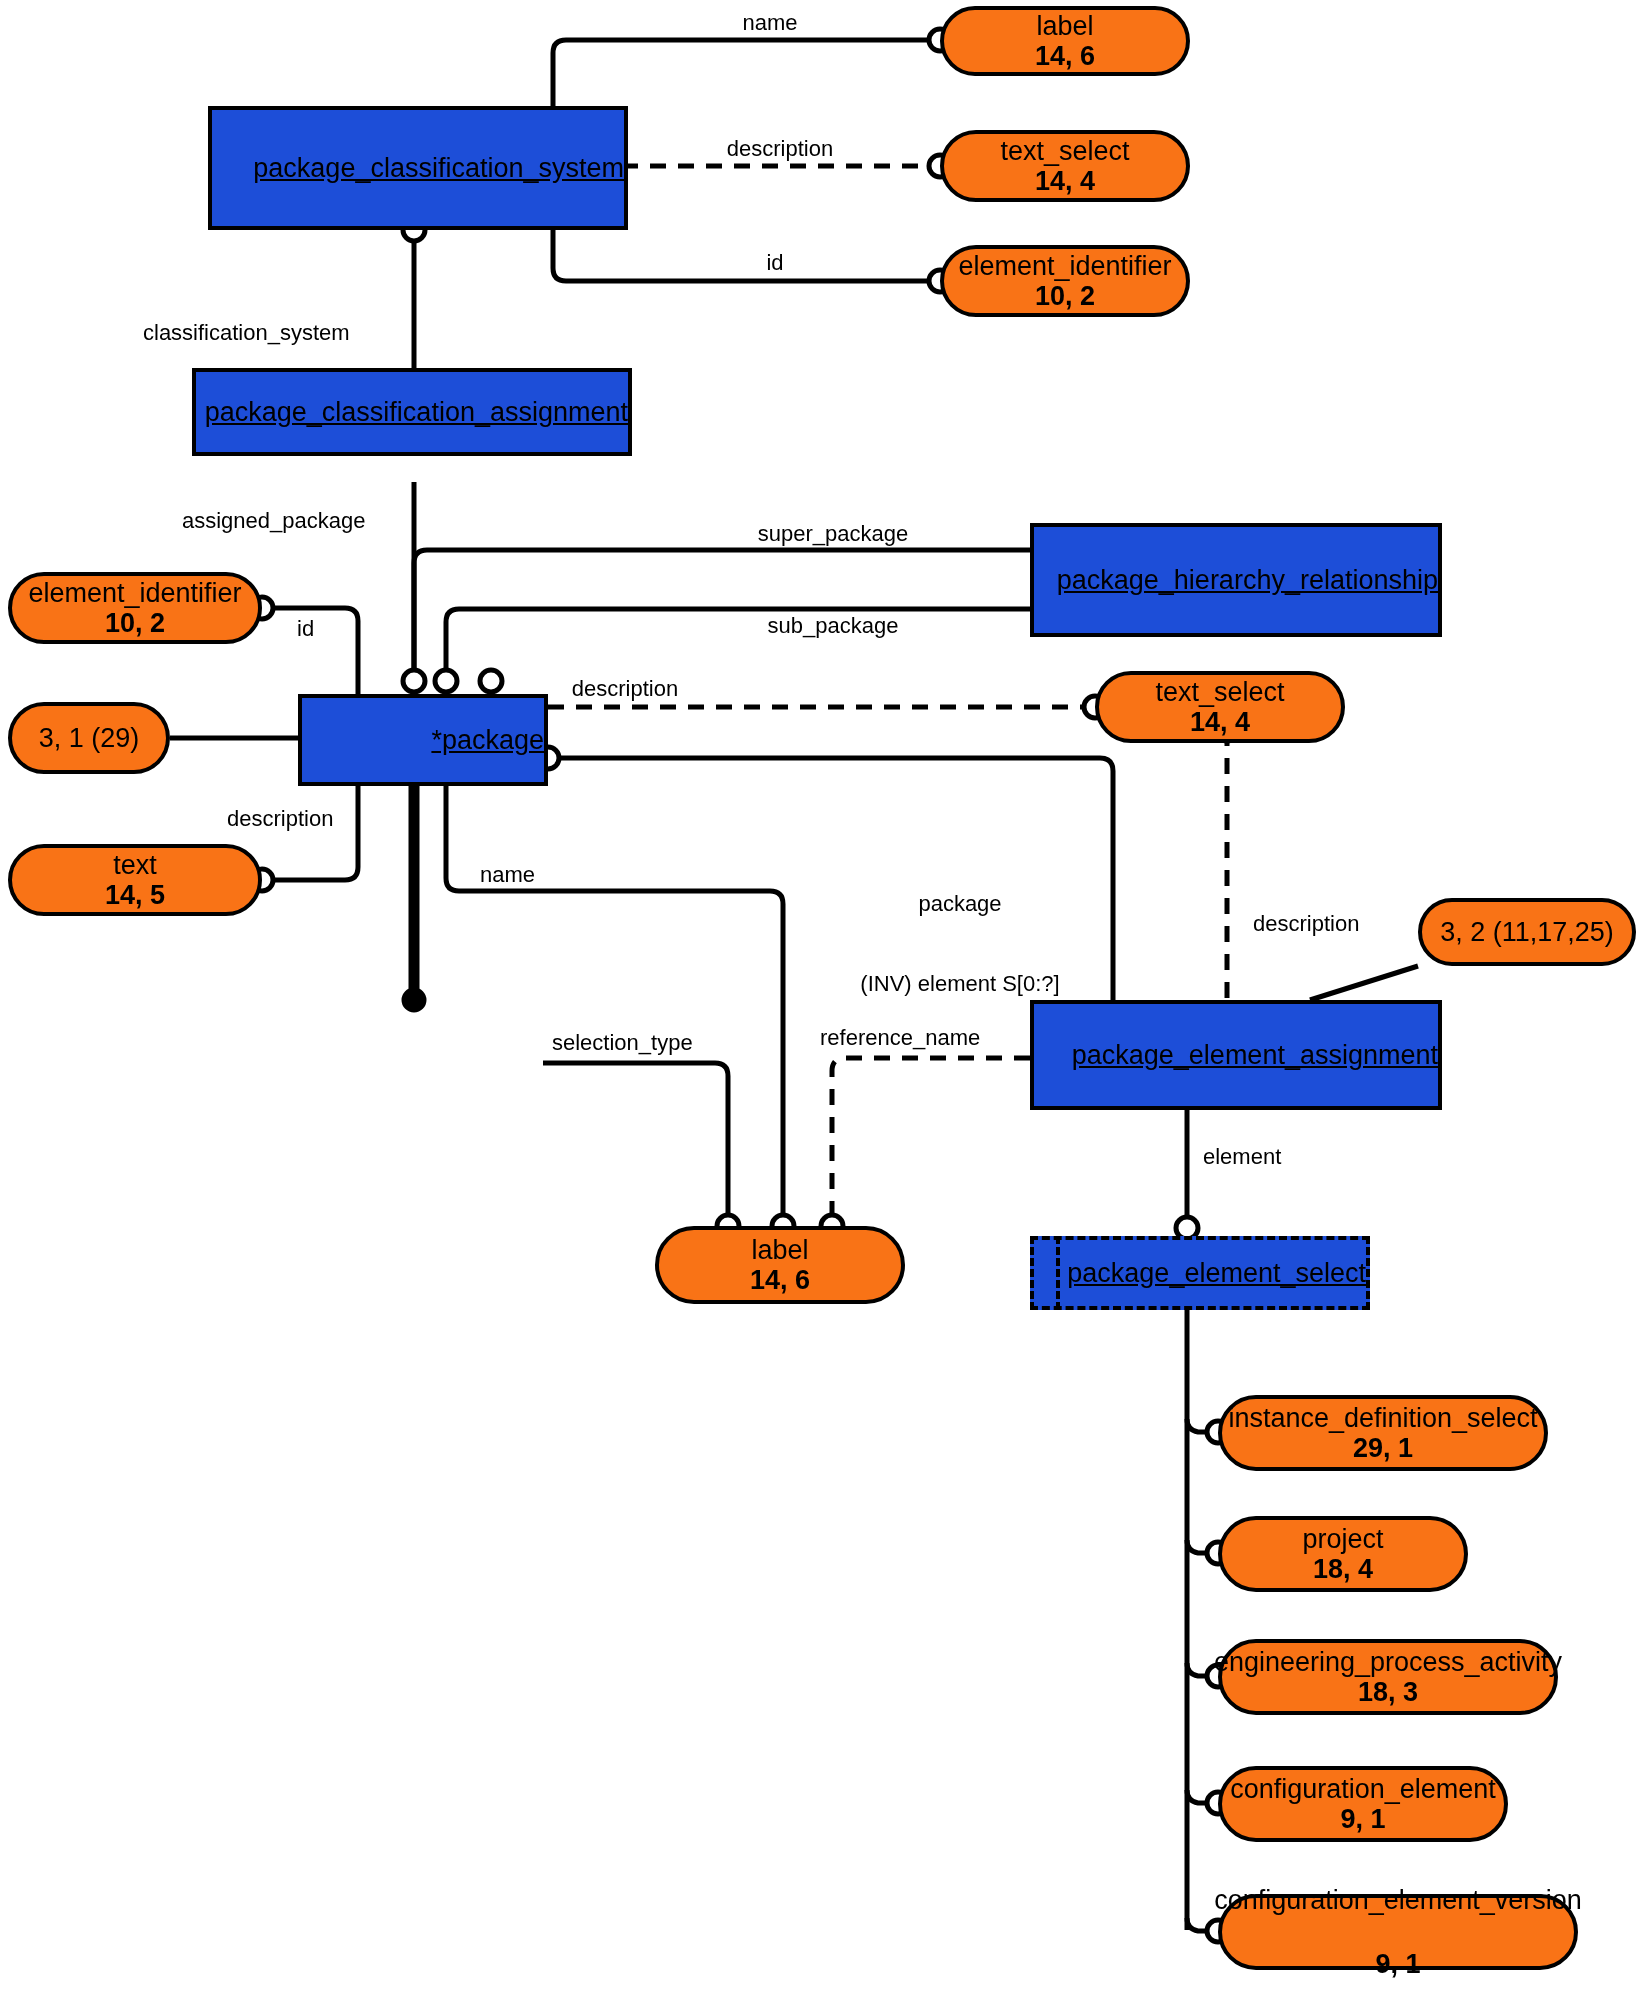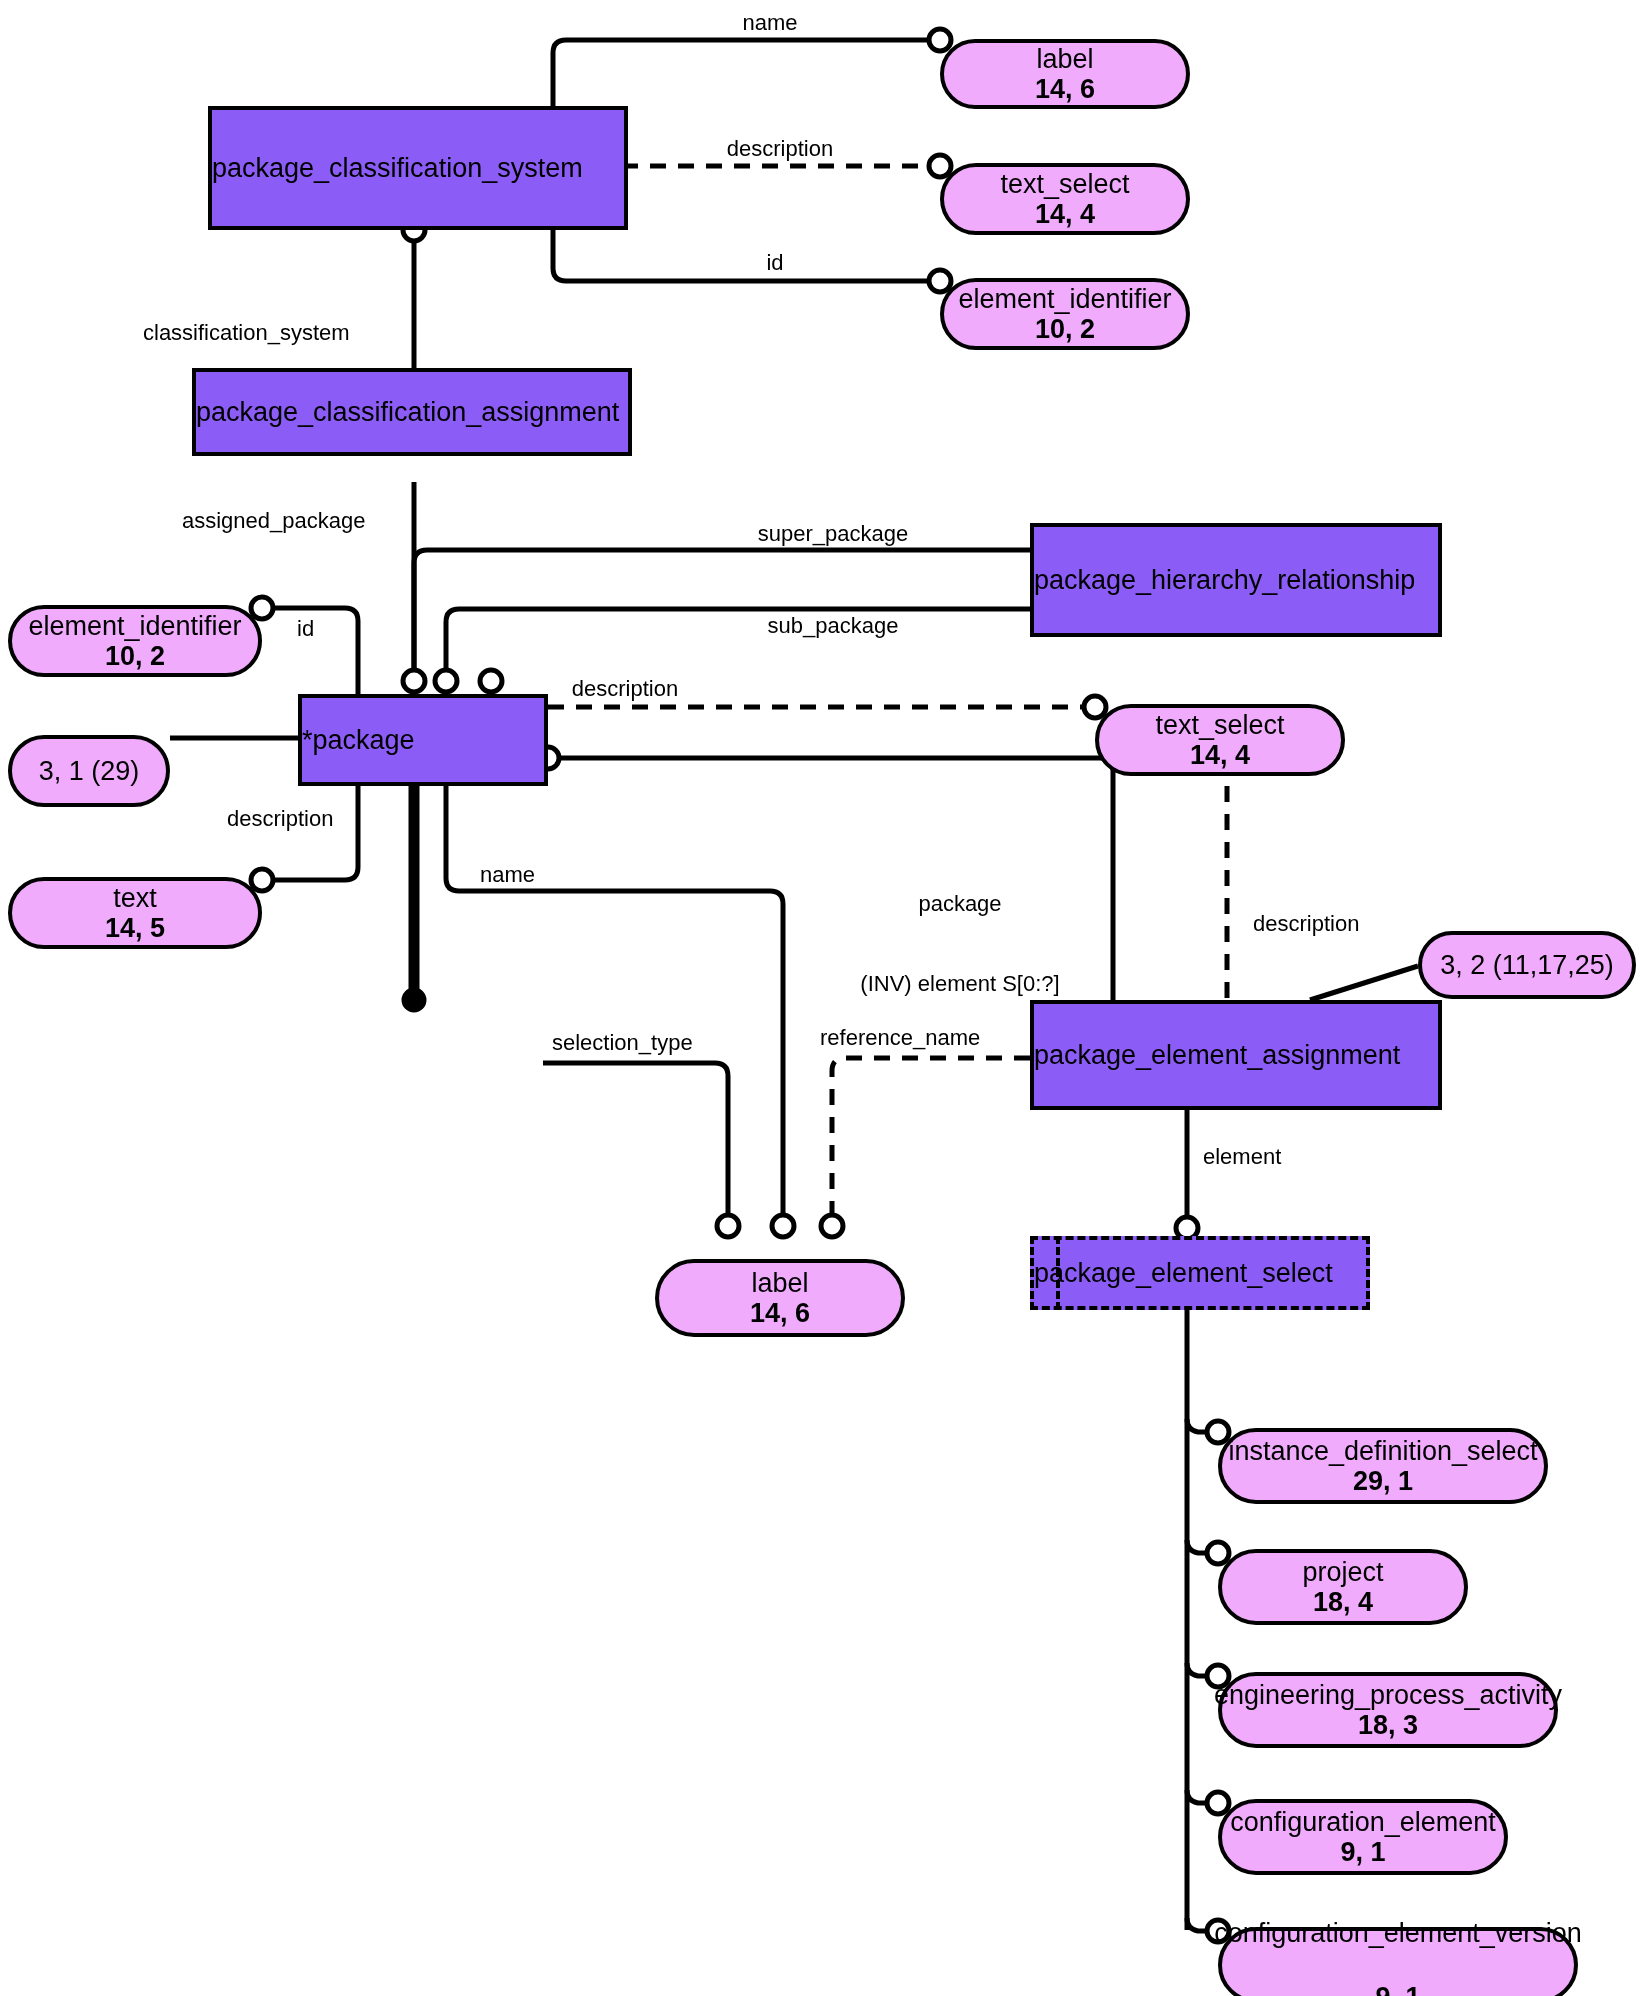--- a/index.html
+++ b/index.html
@@ -1,28 +1,28 @@
 <!DOCTYPE html>
 <html><head>
 <meta charset="utf-8">
 <style>
   html,body{margin:0;padding:0;background:#fff;}
   body{font-family:"Liberation Sans", sans-serif;}
   #canvas{position:relative;width:1642px;height:1996px;background:#fff;overflow:hidden;}
   svg.wires{position:absolute;left:0;top:0;width:1642px;height:1996px;pointer-events:none;}
-  .box{position:absolute;box-sizing:border-box;border:4px solid #000;background:#8b5cf6;
-       display:flex;align-items:center;justify-content:flex-start;text-align:center;
-       font-size:27px;color:#000;line-height:1.12;}
+  .box{position:absolute;box-sizing:border-box;border:4px solid #000;background:#1d4ed8;
+       display:flex;align-items:center;justify-content:flex-end;text-align:center;
+       font-size:27px;color:#000;line-height:1.12;text-decoration:underline;}
   .box.dashed{border:4px dashed #000;}
   .box.selbar{}
   .box.selbar:before{content:"";position:absolute;left:22px;top:-4px;bottom:-4px;
        border-left:4px dashed #000;}
-  .oval{position:absolute;box-sizing:border-box;border:4px solid #000;background:#f0abfc;
+  .oval{position:absolute;box-sizing:border-box;border:4px solid #000;background:#f97316;
         border-radius:999px;display:flex;flex-direction:column;align-items:center;
-        justify-content:center;text-align:center;font-size:27px;color:#000;line-height:1.12;margin-top:33px;}
+        justify-content:center;text-align:center;font-size:27px;color:#000;line-height:1.12;}
   .oval .l2{font-weight:bold;}
   .lbl{position:absolute;font-size:22px;color:#000;white-space:nowrap;line-height:1.15;}
   .lbl.ctr{transform:translateX(-50%);}
 </style>
 </head>
 <body>
 
 <div id="canvas">
 
   <svg class="wires" viewBox="0 0 1642 1996">

